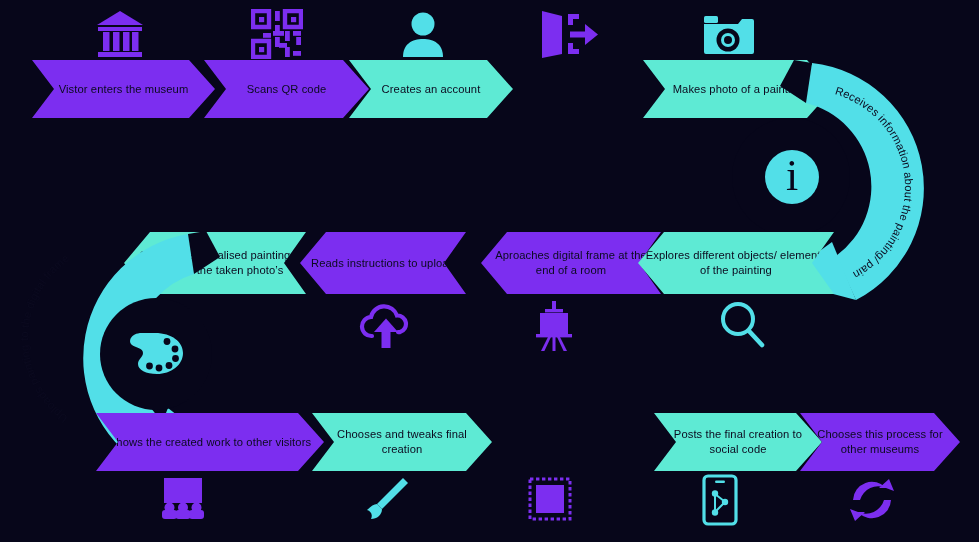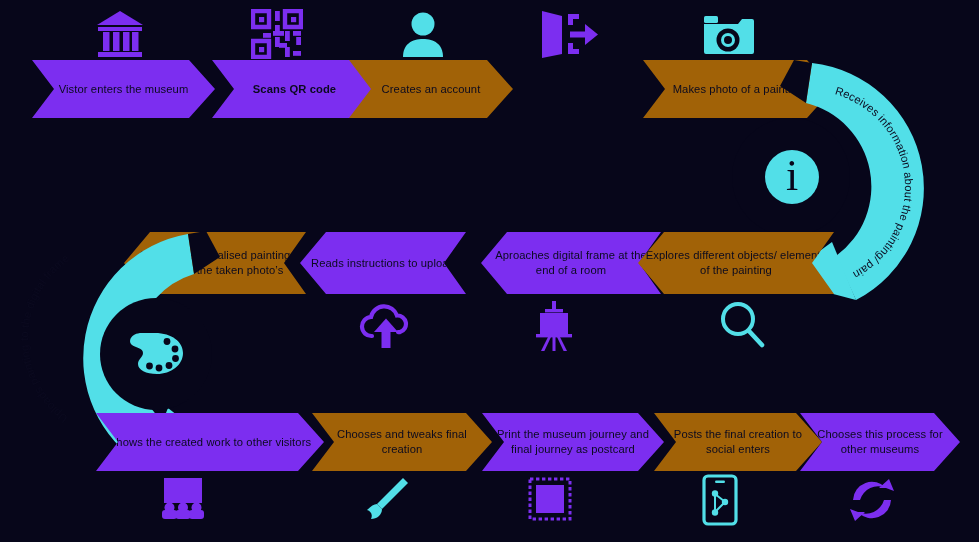--- a/index.html
+++ b/index.html
@@ -10,21 +10,21 @@
   
   .chev{position:absolute;display:flex;align-items:center;justify-content:center;
         text-align:center;box-sizing:border-box;}
   .chev .lbl{position:relative;z-index:3;color:#0b0a1f;font-size:11.2px;
              line-height:1.33;letter-spacing:.1px;padding:0 4px;}
   .chev.r{clip-path:polygon(0 0, calc(100% - 26px) 0, 100% 50%, calc(100% - 26px) 100%,
             0 100%, 22px 50%);}
   .chev.l{clip-path:polygon(26px 0, 100% 0, calc(100% - 22px) 50%, 100% 100%,
             26px 100%, 0 50%);}
   .pur{background:#7c2ef0;}
-  .cya{background:#a16207;}
+  .cya{background:#5eead4;}
 
   
   .arc{position:absolute;}
   .arc svg{display:block;overflow:visible;}
   .arcTxt{font-family:"Liberation Sans",sans-serif;font-size:11.2px;fill:#0b0a1f;
           letter-spacing:.15px;}
 
   
   .ico{position:absolute;display:block;}
   .ico svg{display:block;}
@@ -73,21 +73,21 @@
         <rect x="21" y="11" width="4" height="2.4"></rect>
         <rect x="22.6" y="14" width="2.4" height="4"></rect>
         <rect x="12" y="14" width="2.4" height="5"></rect>
         <rect x="14" y="17" width="4" height="2.4"></rect>
         <rect x="17" y="19" width="2.4" height="5"></rect>
         <rect x="21" y="21" width="4" height="2.4"></rect>
         <rect x="6" y="12" width="4" height="2.4"></rect>
       </g>
     </svg>
   </div>
-  <div class="chev r pur" style="left:212px;top:60px;width:165px;height:58px;font-weight:bold;">
+  <div class="chev r pur" style="left:204px;top:60px;width:165px;height:58px;">
     <span class="lbl">Scans QR code</span>
   </div>
 
   <div class="ico" style="left:400px;top:11px;width:46px;height:47px;">
     <svg width="46" height="47" viewBox="0 0 46 47">
       <circle cx="23" cy="13" r="11.5" fill="#52dfe8"></circle>
       <path d="M3 46 C3 33 12 28 23 28 C34 28 43 33 43 46 Z" fill="#52dfe8"></path>
     </svg>
   </div>
   <div class="chev r cya" style="left:349px;top:60px;width:164px;height:58px;">
@@ -243,32 +243,29 @@
     <span class="lbl">Chooses and tweaks final creation</span>
   </div>
   <div class="ico" style="left:362px;top:476px;width:48px;height:48px;">
     <svg width="48" height="48" viewBox="0 0 48 48">
       <path d="M41 2 L46 7 L20 33 L15 28 Z" fill="#52dfe8"></path>
       <path d="M15 28 L20 33 C20 39 15 43 9 43 C11 39 9 35 5 34
                C9 30 12 28 15 28 Z" fill="#52dfe8"></path>
     </svg>
   </div>
 
-  <div class="chev r pur" style="left:482px;top:413px;width:182px;height:58px;">
-    <span class="lbl">Print the museum journey and final journey as postcard</span>
-  </div>
   <div class="ico" style="left:527px;top:476px;width:46px;height:46px;">
     <svg width="46" height="46" viewBox="0 0 46 46">
       <rect x="3" y="3" width="40" height="40" fill="none" stroke="#7c2ef0" stroke-width="3" stroke-dasharray="3.4 2.6"></rect>
       <rect x="9" y="9" width="28" height="28" fill="#7c2ef0"></rect>
     </svg>
   </div>
 
   <div class="chev r cya" style="left:654px;top:413px;width:168px;height:58px;">
-    <span class="lbl">Posts the final creation to social enters</span>
+    <span class="lbl">Posts the final creation to social code</span>
   </div>
   <div class="ico" style="left:700px;top:474px;width:40px;height:52px;">
     <svg width="40" height="52" viewBox="0 0 40 52">
       <rect x="4" y="2" width="32" height="48" rx="4" fill="none" stroke="#52dfe8" stroke-width="3.2"></rect>
       <rect x="15" y="6.5" width="10" height="2.4" rx="1.2" fill="#52dfe8"></rect>
       <g stroke="#52dfe8" stroke-width="2" fill="none">
         <line x1="15" y1="20" x2="24" y2="27"></line>
         <line x1="15" y1="38" x2="24" y2="29"></line>
         <line x1="15" y1="20" x2="15" y2="38"></line>
       </g>

